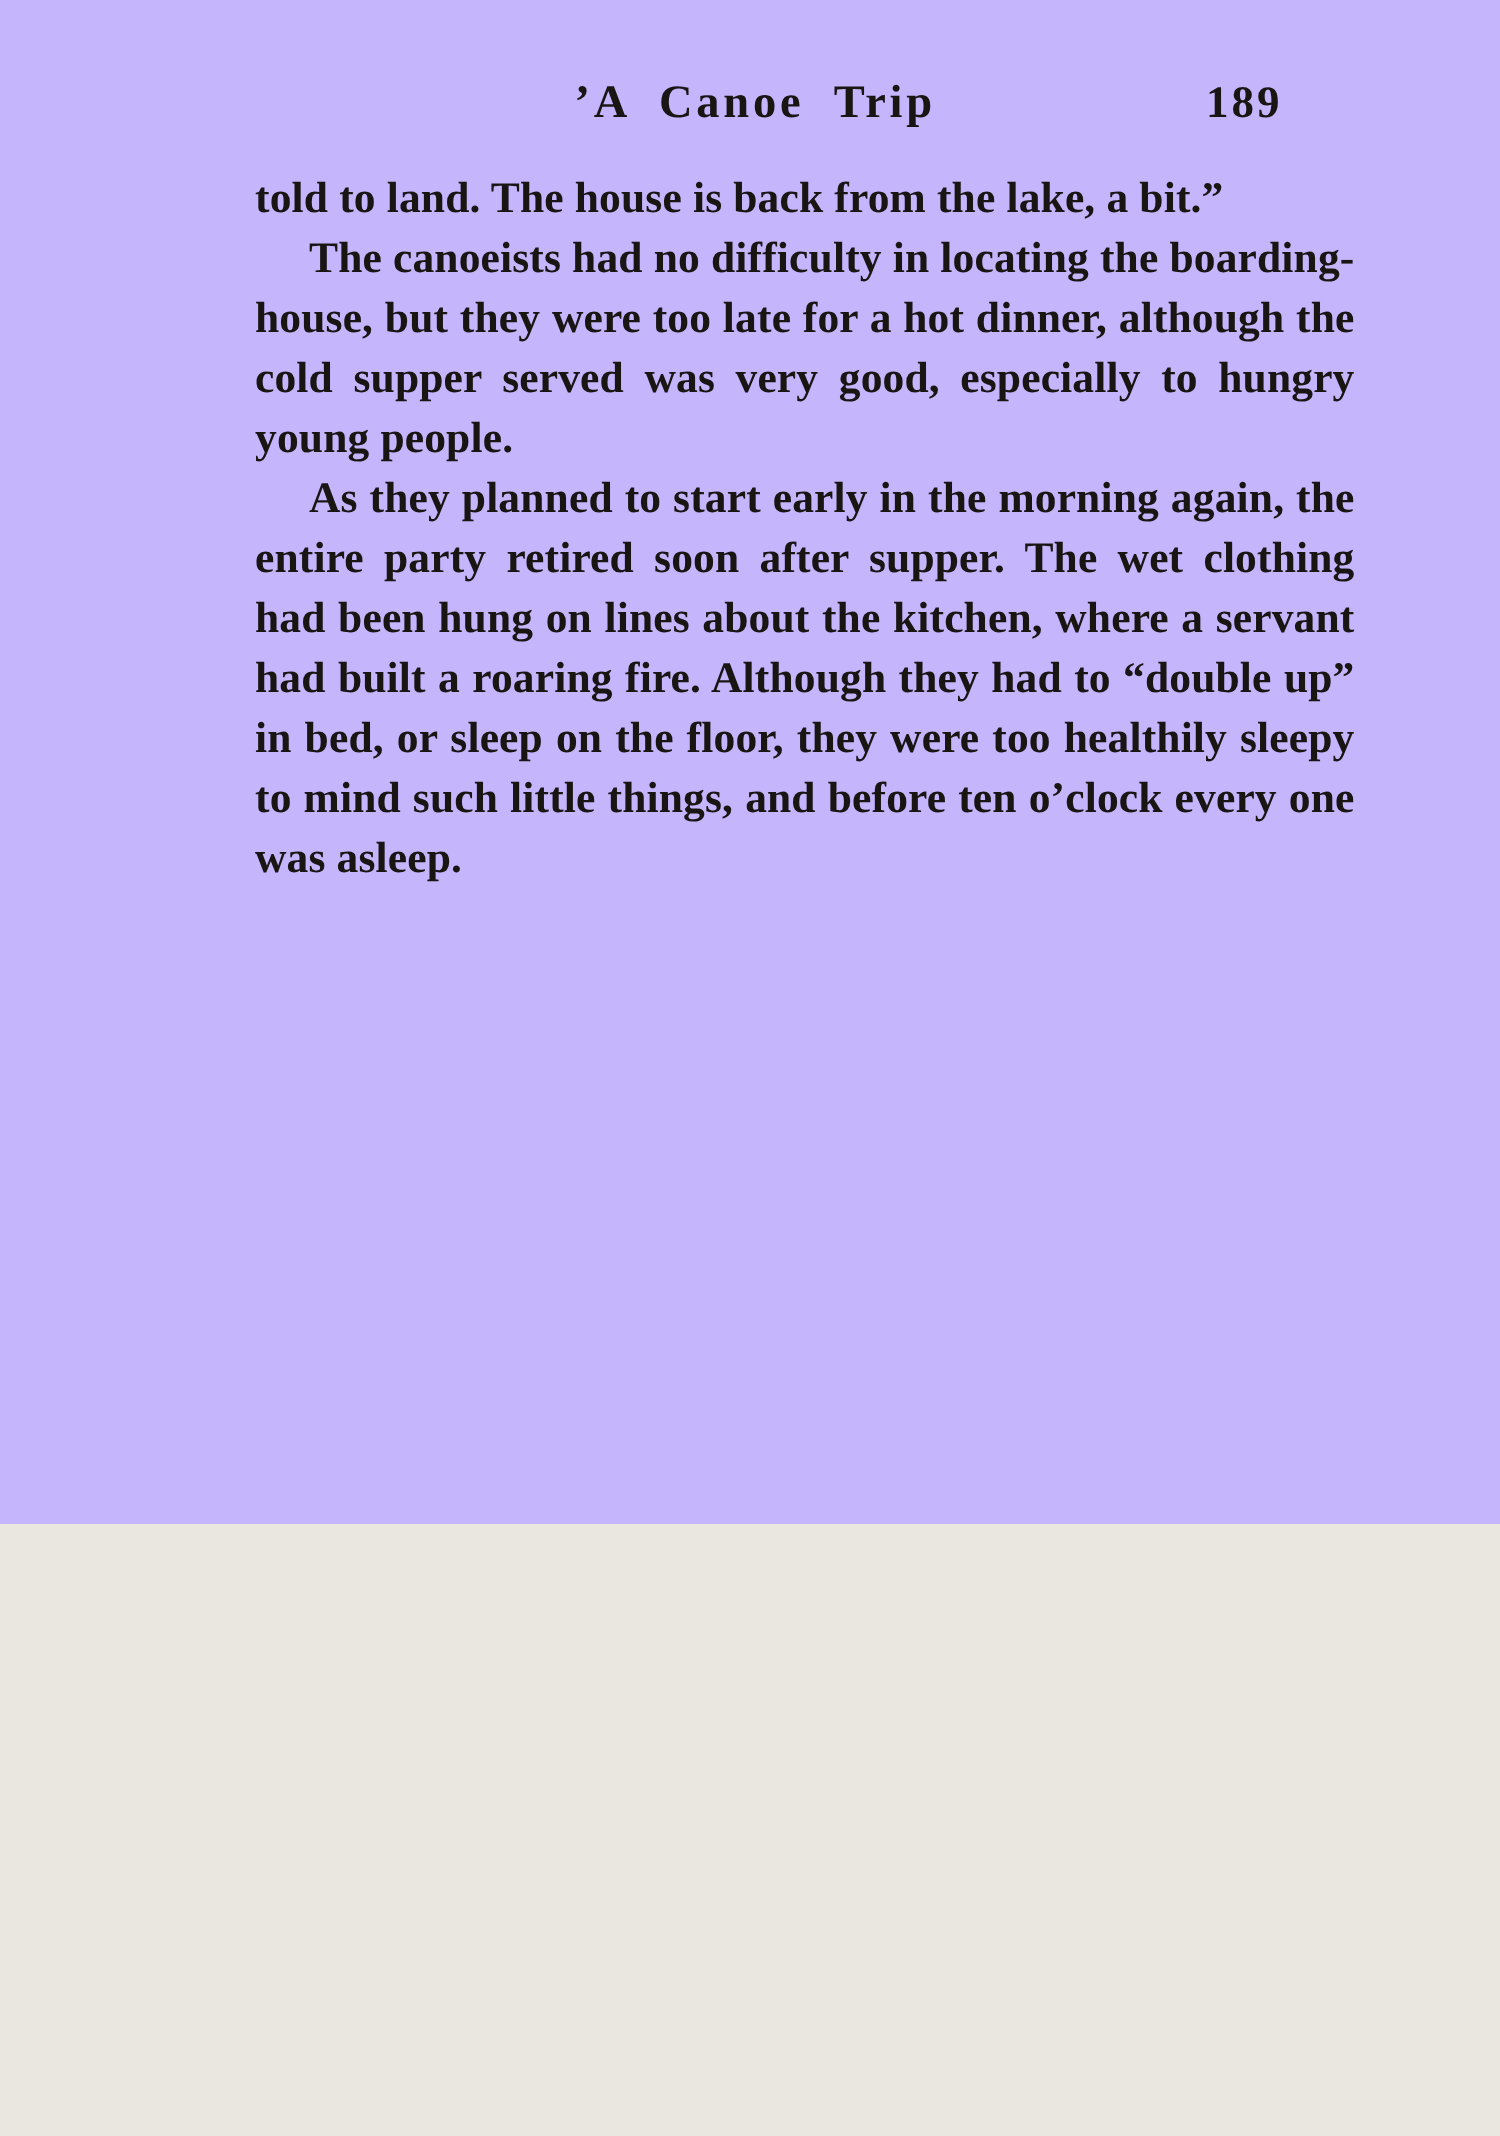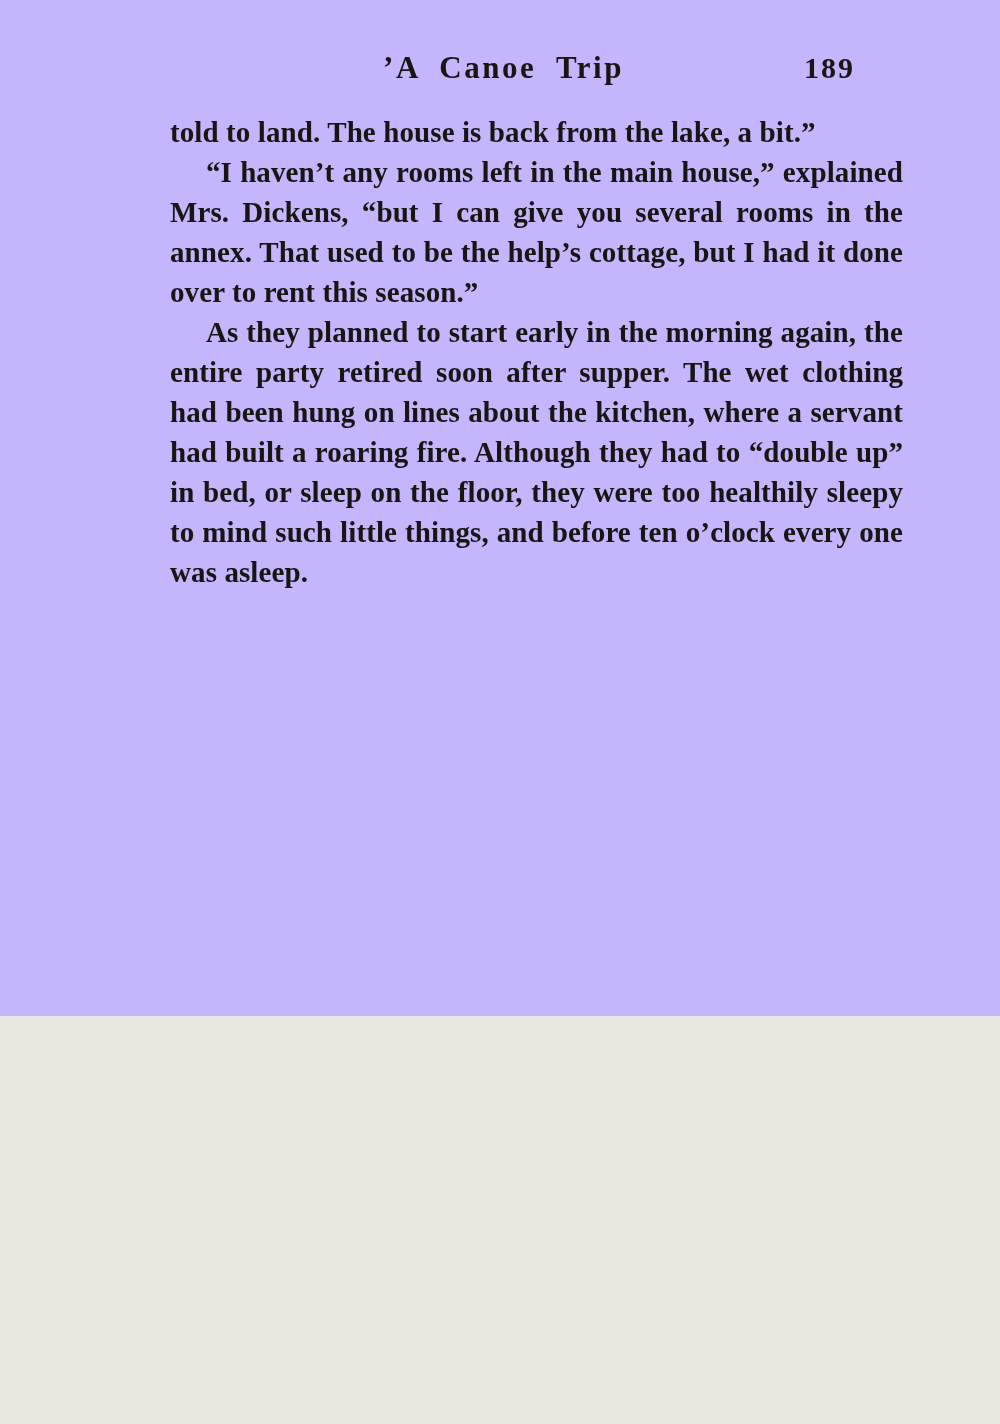--- a/index.html
+++ b/index.html
@@ -80,21 +80,21 @@
 
 <div class="page">
 
   <div class="running-head">
     <span class="head-title">ʼA Canoe Trip</span>
     <span class="head-folio">189</span>
   </div>
 
   <div class="text-block">
     <p class="no-indent">told to land.  The house is back from the lake, a bit.”</p>
-    <p>“I haven’t any rooms left in the main house,” explained Mrs. Dickens, “but I can give you several rooms in the annex.  That used to be the help’s cottage, but I had it done over to rent this season.”</p>
+    <p>The canoeists had no difficulty in locating the boarding-house, but they were too late for a hot dinner, although the cold supper served was very good, especially to hungry young people.</p>
     <p>As they planned to start early in the morning again, the entire party retired soon after supper. The wet clothing had been hung on lines about the kitchen, where a servant had built a roaring fire. Although they had to “double up” in bed, or sleep on the floor, they were too healthily sleepy to mind such little things, and before ten o’clock every one was asleep.</p>
   </div>
 
   <span class="flourish">〰</span>
 
   <span class="speck speck-1"></span>
   <span class="speck speck-2"></span>
 
 </div>
 

